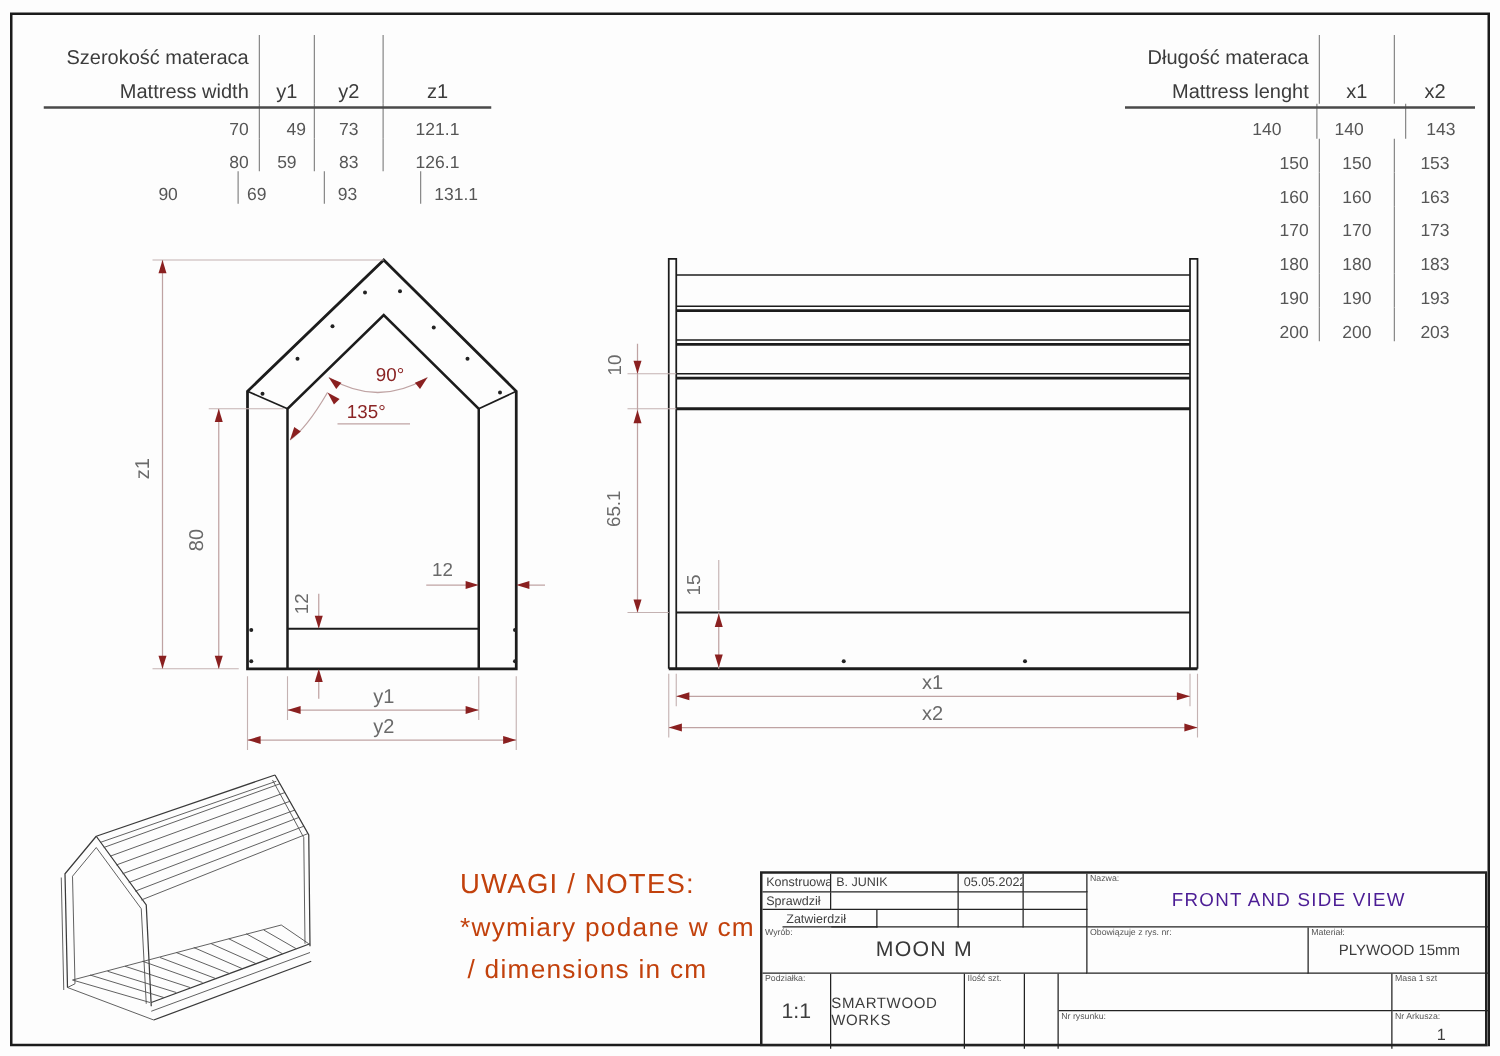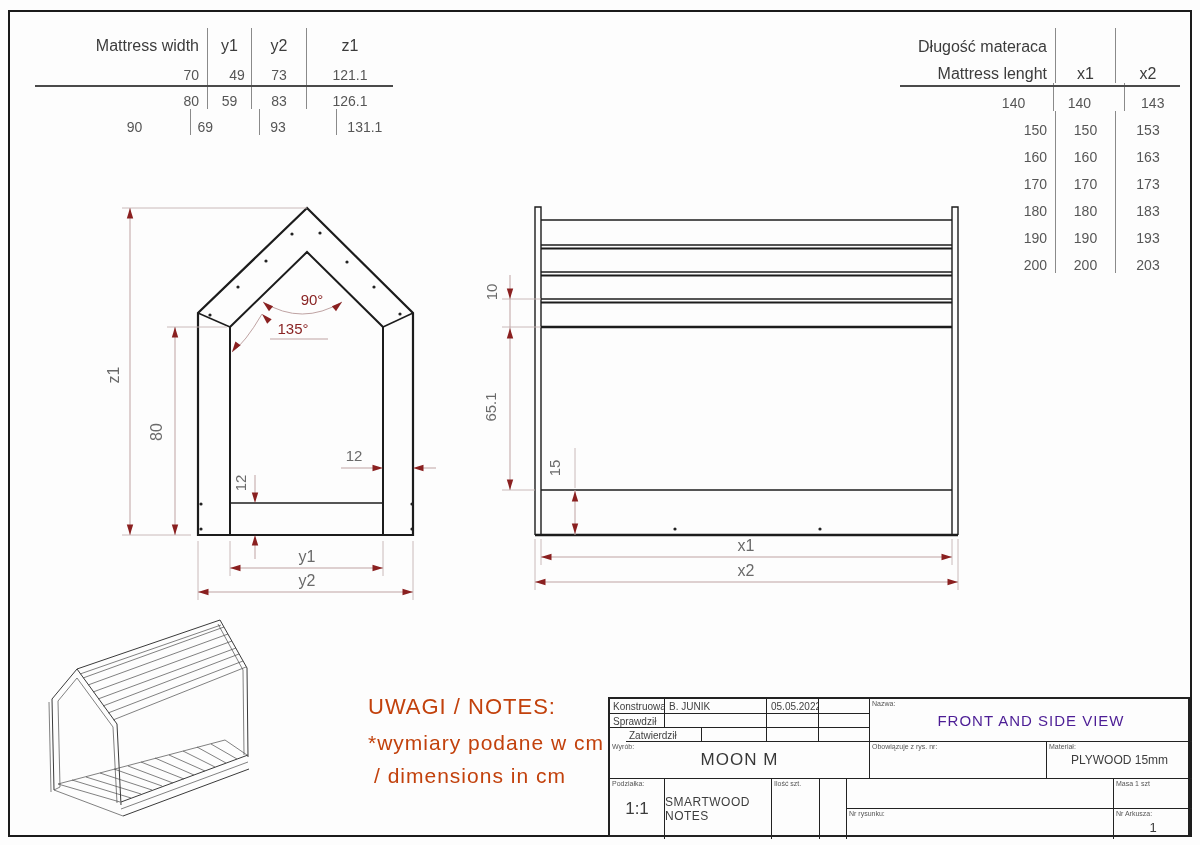--- a/index.html
+++ b/index.html
@@ -43,20 +43,28 @@
   .iso { stroke:#3a3a3a; stroke-width:1; fill:none; }
   .isothin { stroke:#4a4a4a; stroke-width:0.7; fill:none; }
 </style>
 </head>
 <body>
 
 <div id="sheet">
   <div id="frame"></div>
 
   <div class="dimtable" style="left:35px; top:28px; width:358px;">
+    <div class="trow" style="height:28px;">
+      <div class="c c1" style="width:172px; padding-right:8px;">
+          <span class="hdr-pl">Szerokość materaca</span>
+        </div>
+      <div class="c vline" style="width:44px; height:28px;"></div>
+      <div class="c vline" style="width:55px; height:28px;"></div>
+      <div class="c vline" style="width:87px; height:28px;"></div>
+    </div>
     <div class="trow" style="height:27px;justify-content:flex-end;">
       <div class="c c1" style="width:172px; padding-right:8px;">
           <span class="hdr-en">Mattress width</span>
         </div>
       <div class="c vline colhead" style="width:44px; height:27px;">y1</div>
       <div class="c vline colhead" style="width:55px; height:27px;">y2</div>
       <div class="c vline colhead" style="width:87px; height:27px;">z1</div>
     </div>
     <div class="hdr-rule" style="left:0; top:57px; width:358px;"></div>
     <div class="trow num" style="height:28px;">
@@ -386,21 +394,21 @@
     <div class="cell" style="left:437px; top:43px; width:145px; height:37px; border-right:none;">
       <span class="tiny">Materiał:</span>
       <div class="cc" style="font-size:12px; color:#3d3d3d;">PLYWOOD 15mm</div>
     </div>
 
     <div class="cell" style="left:0; top:80px; width:55px; height:60px; border-bottom:none;">
       <span class="tiny">Podziałka:</span>
       <div class="cc" style="font-size:17px; color:#3d3d3d;">1:1</div>
     </div>
     <div class="cell" style="left:55px; top:80px; width:107px; height:60px; border-bottom:none;">
-      <div class="cc" style="font-size:12px; letter-spacing:0.5px; color:#3d3d3d;">SMARTWOOD NOTES</div>
+      <div class="cc" style="font-size:12px; letter-spacing:0.5px; color:#3d3d3d;">SMARTWOOD WORKS</div>
     </div>
     <div class="cell" style="left:162px; top:80px; width:48px; height:60px; border-bottom:none;">
       <span class="tiny">Ilość szt.</span>
     </div>
     <div class="cell" style="left:210px; top:80px; width:27px; height:60px; border-bottom:none;"></div>
     <div class="cell" style="left:237px; top:80px; width:267px; height:30px;"></div>
     <div class="cell" style="left:237px; top:110px; width:267px; height:30px; border-bottom:none;">
       <span class="tiny">Nr rysunku:</span>
     </div>
     <div class="cell" style="left:504px; top:80px; width:78px; height:30px; border-right:none;">

